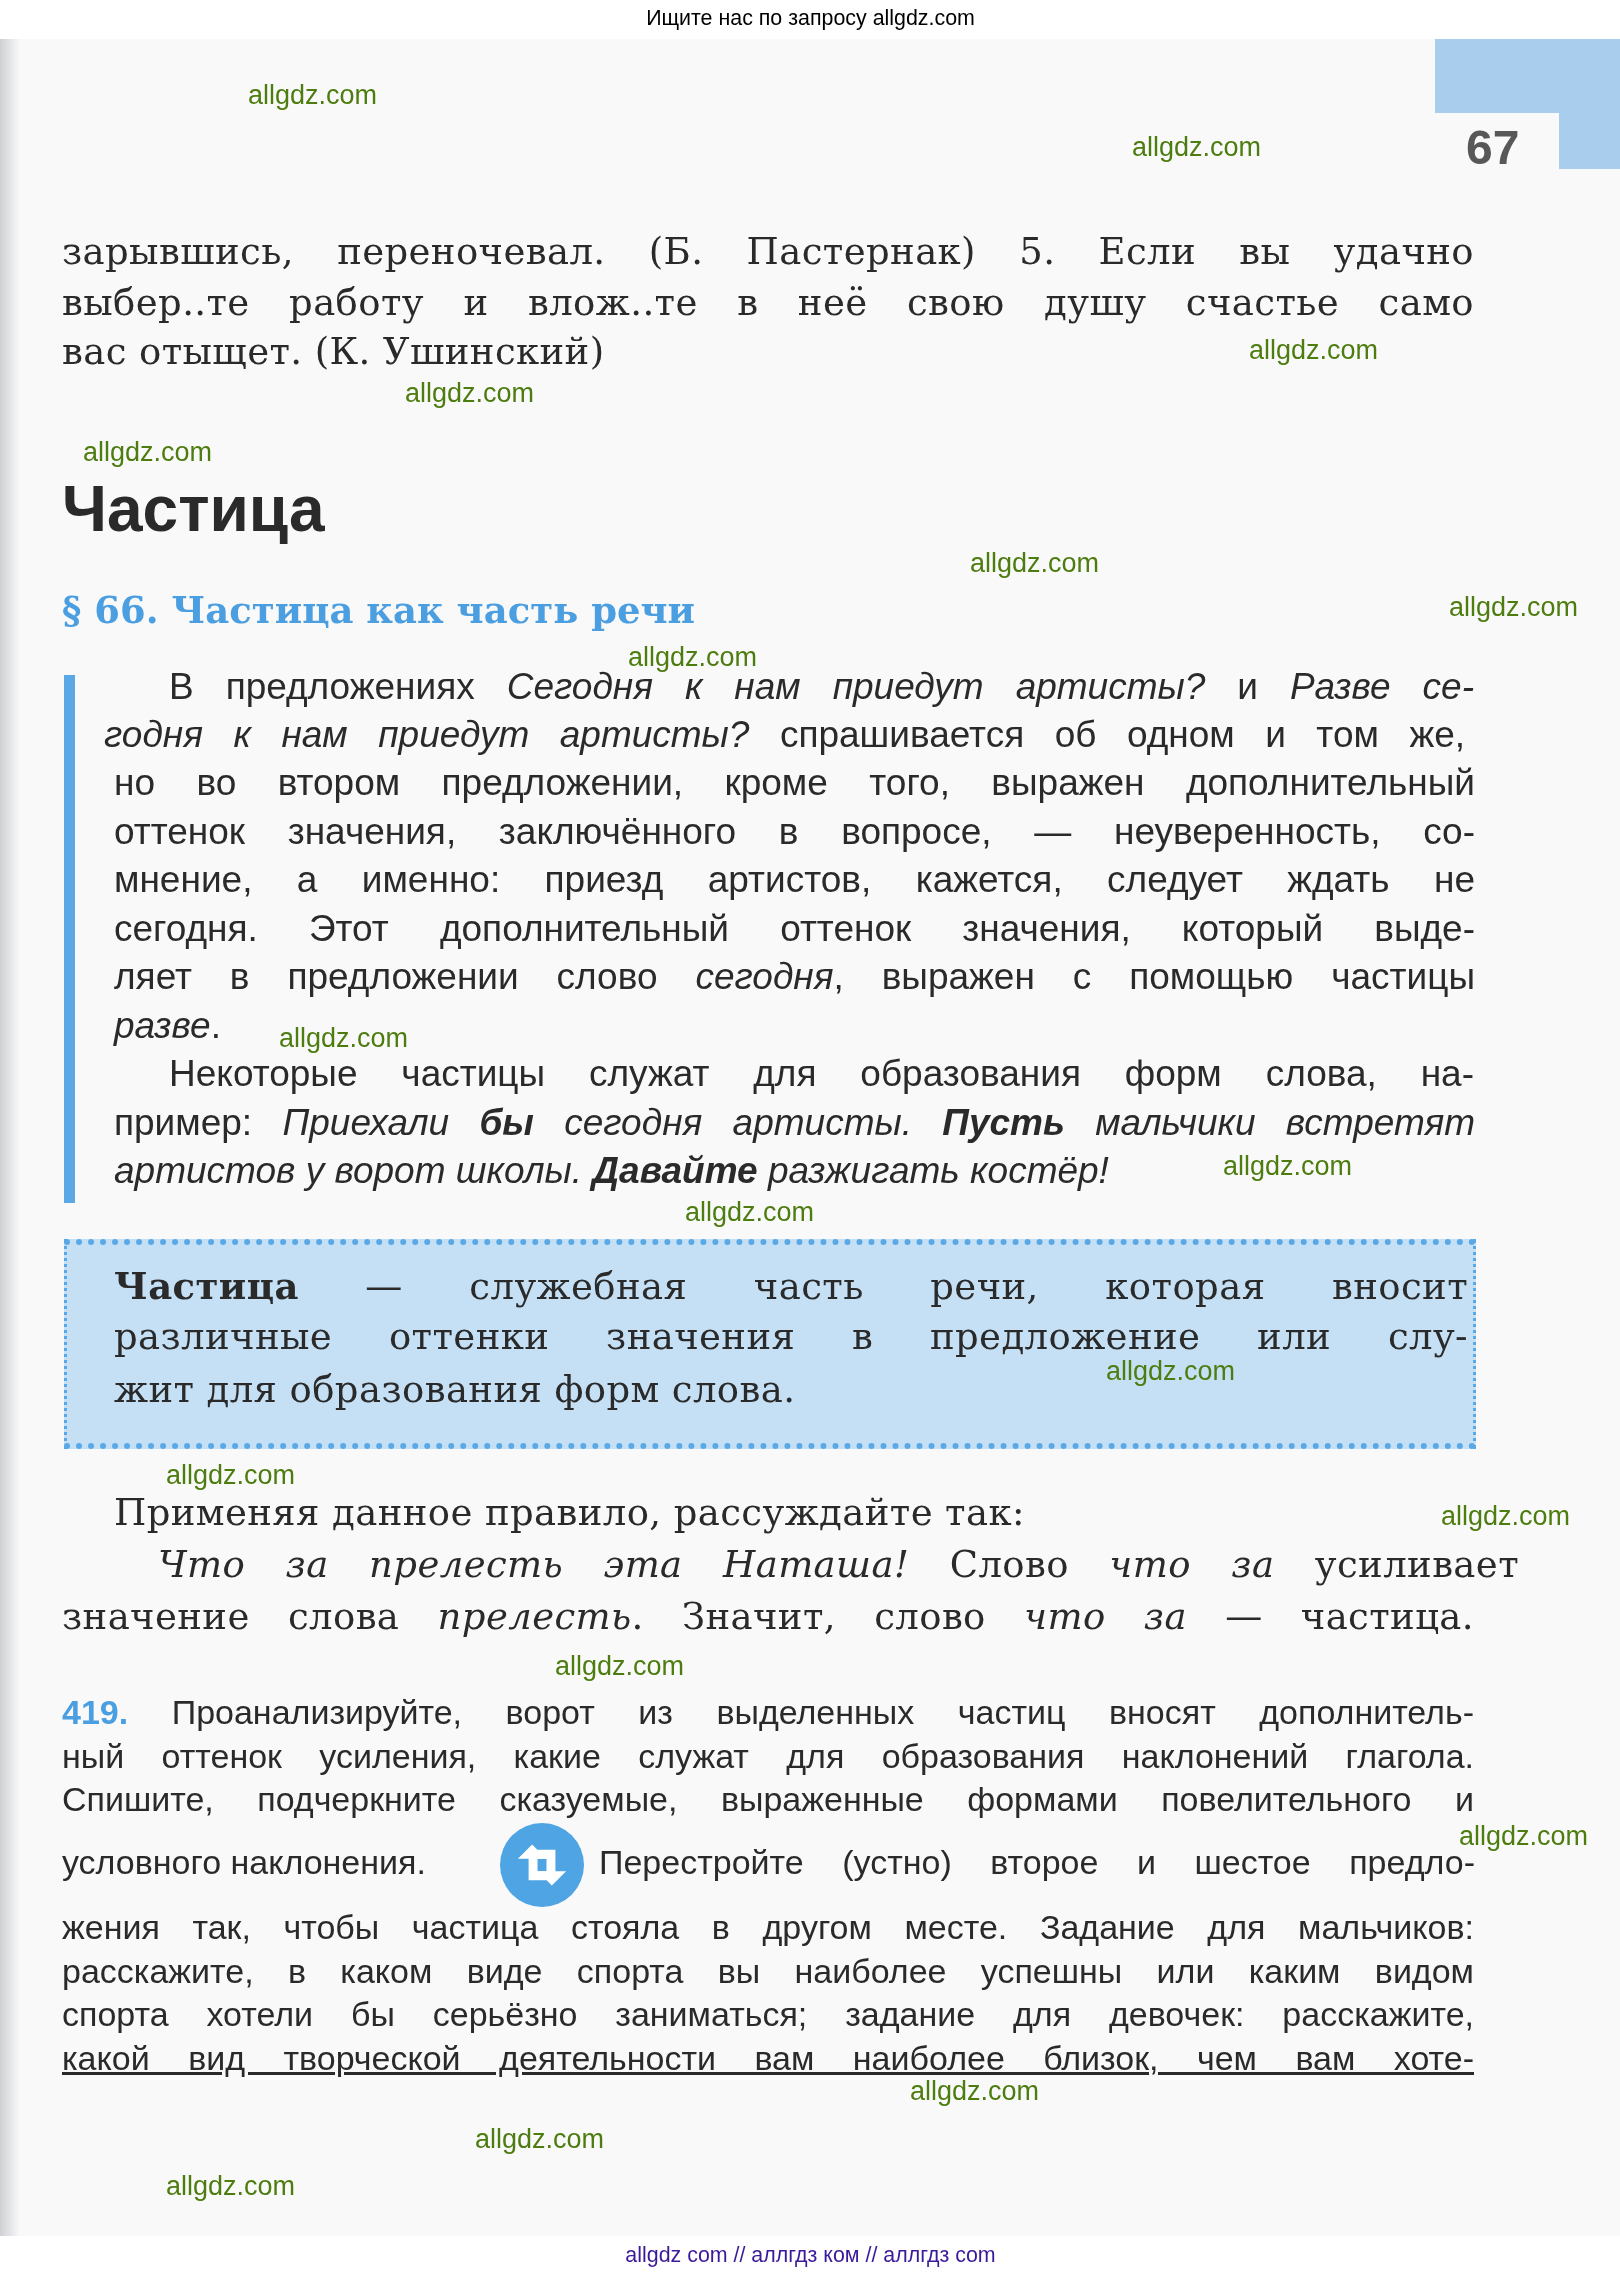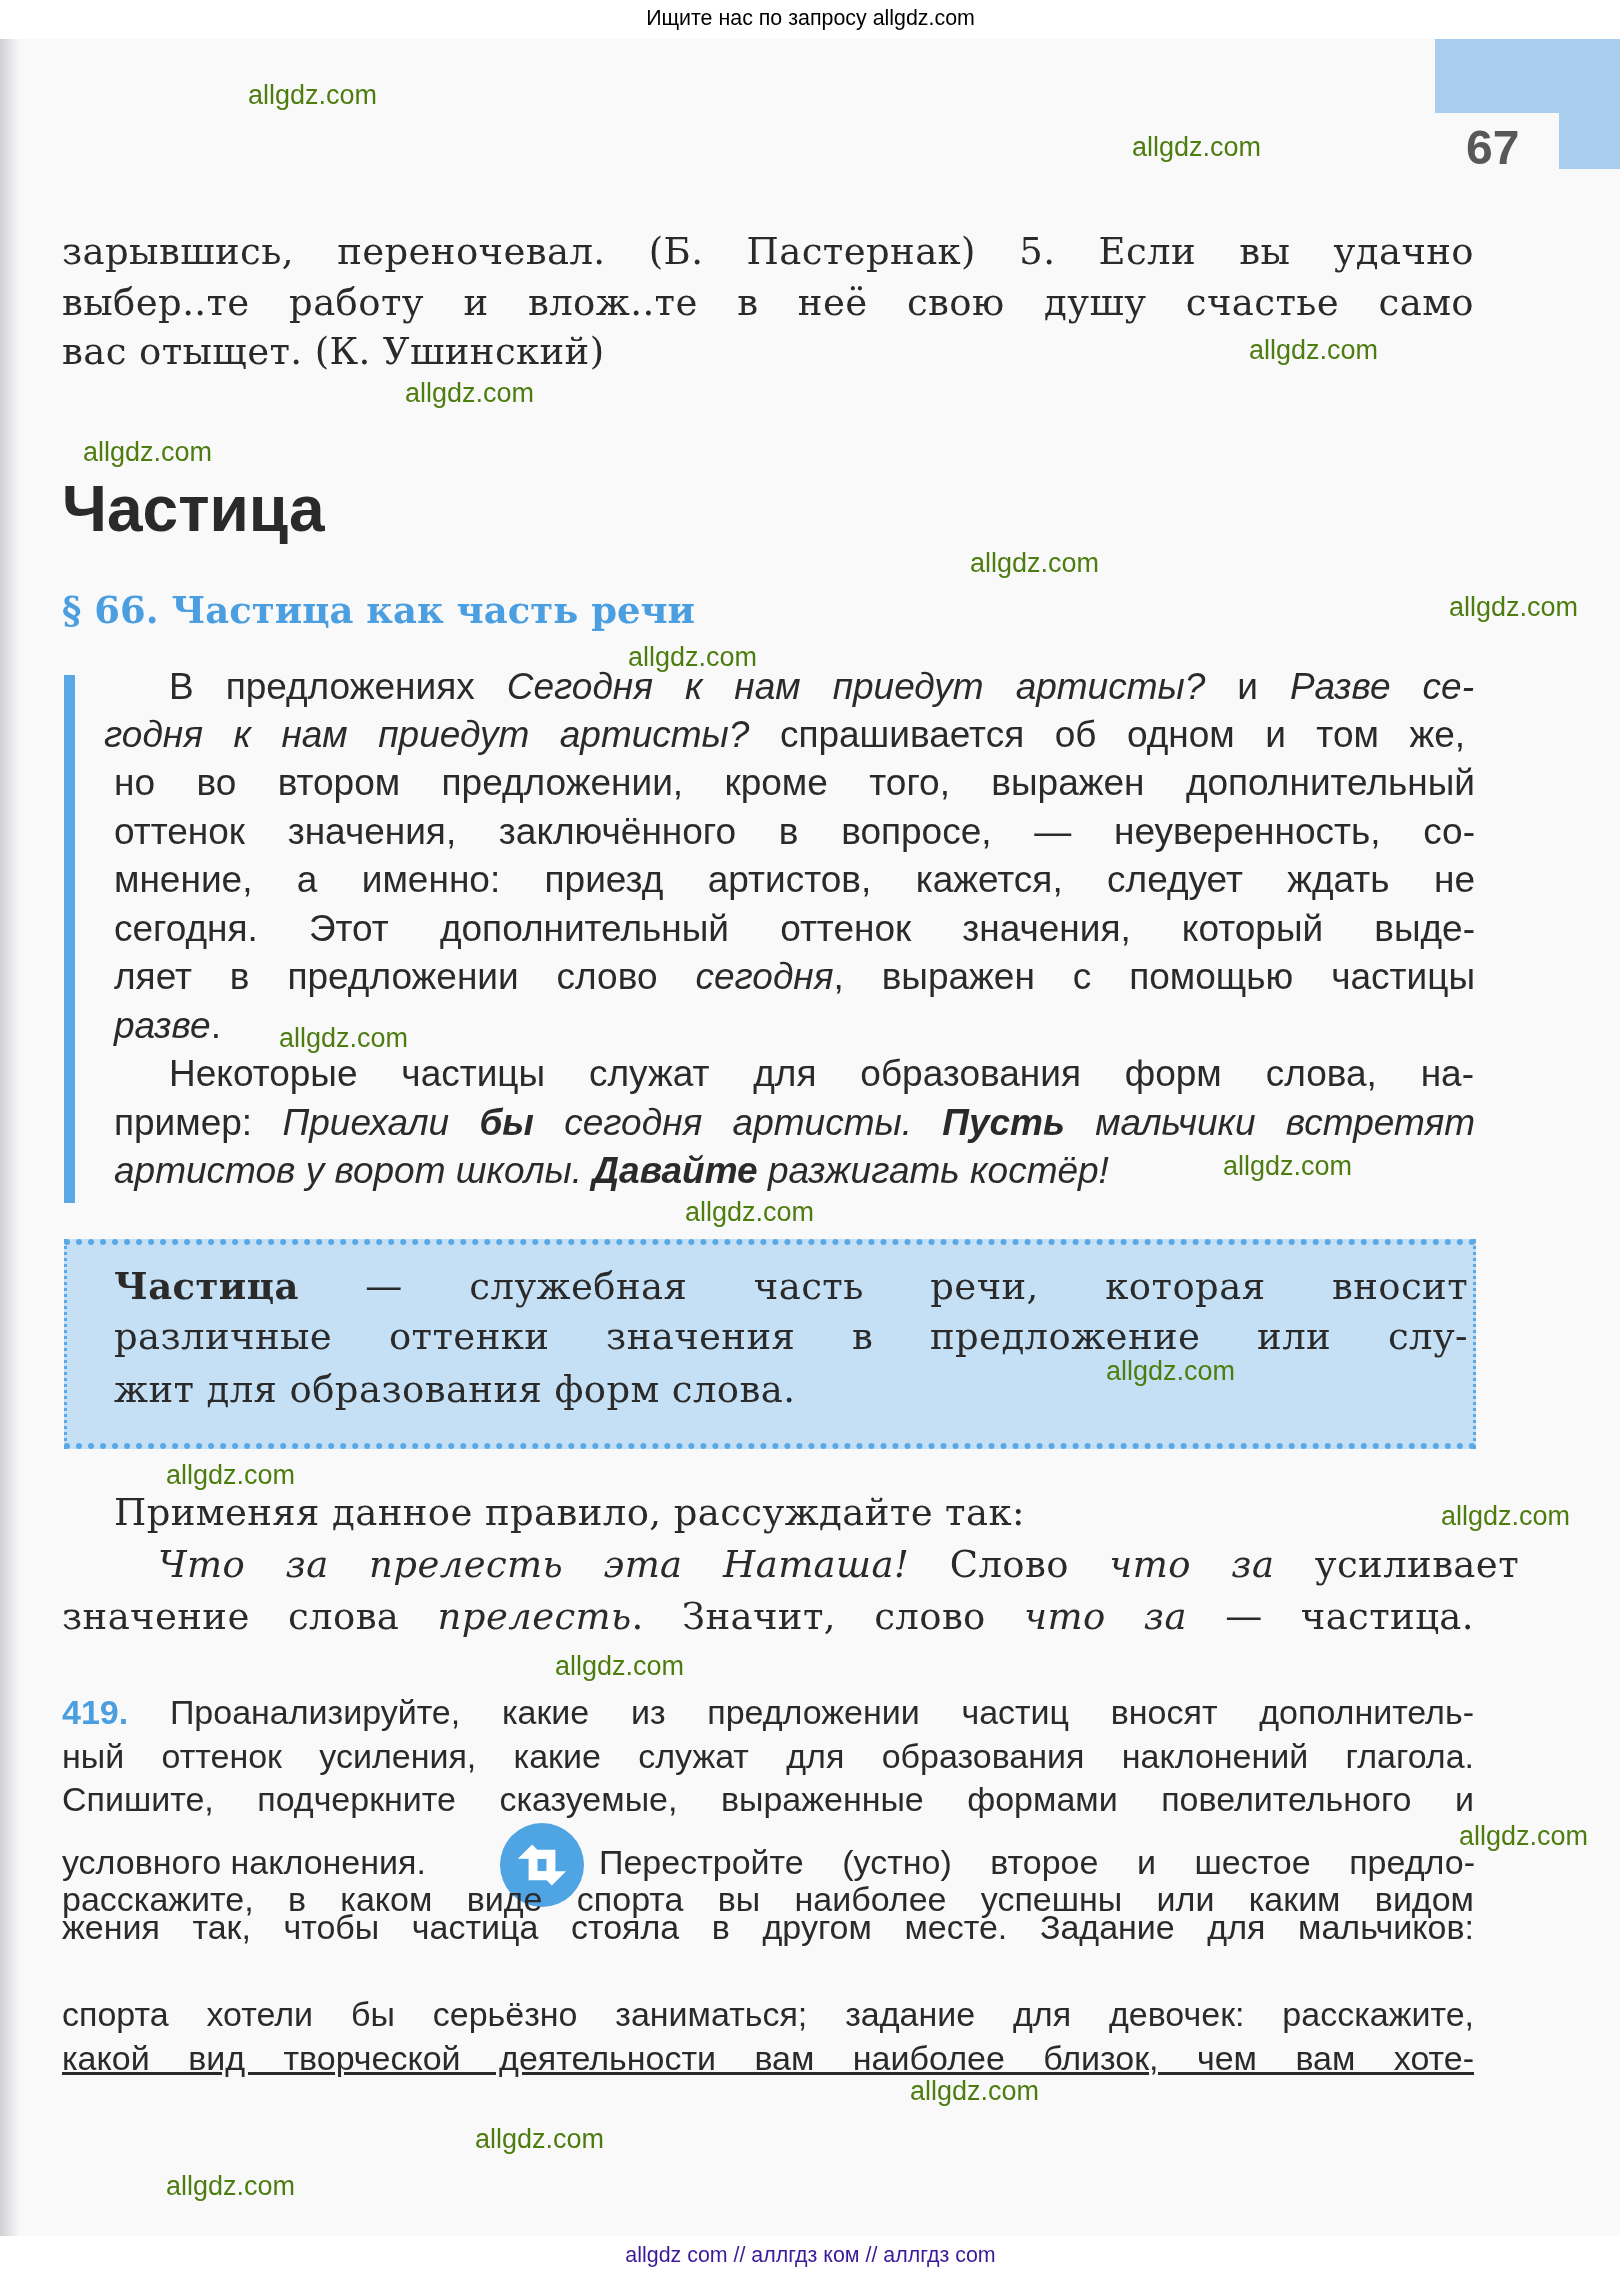--- a/index.html
+++ b/index.html
@@ -70,33 +70,33 @@
 
 <div class="rule-box"></div>
 <div class="line serif-line just" style="left:114px;top:1264px;width:1354px;"><b>Частица</b><span> — служебная часть речи, которая вносит</span></div>
 <div class="line serif-line just" style="left:114px;top:1315px;width:1354px;">различные оттенки значения в предложение или слу-</div>
 <div class="line serif-line" style="left:114px;top:1368px;">жит для образования форм слова.</div>
 
 <div class="line serif-line" style="left:114px;top:1491px;">Применяя данное правило, рассуждайте так:</div>
 <div id="app2" class="line serif-line just" style="left:114px;top:1543px;width:1361px;margin-left:44px;"><span style="font-style: italic;">Что за прелесть эта Наташа!</span><span> Слово </span><span style="font-style: italic;">что за</span><span> усиливает</span></div>
 <div id="app3" class="line serif-line just" style="left:62px;top:1595px;width:1412px;"><span>значение слова </span><span style="font-style: italic;">прелесть</span><span>. Значит, слово </span><span style="font-style: italic;">что за</span><span> — частица.</span></div>
 
-<div class="line task-line just" style="left:62px;top:1693px;width:1412px;"><span class="task-num">419.</span><span> Проанализируйте, какие из предложении частиц вносят дополнитель-</span></div>
+<div class="line task-line just" style="left:62px;top:1693px;width:1412px;"><span class="task-num">419.</span><span> Проанализируйте, ворот из выделенных частиц вносят дополнитель-</span></div>
 <div class="line task-line just" style="left:62px;top:1737px;width:1412px;">ный оттенок усиления, какие служат для образования наклонений глагола.</div>
 <div class="line task-line just" style="left:62px;top:1780px;width:1412px;">Спишите, подчеркните сказуемые, выраженные формами повелительного и</div>
 <div class="line task-line" style="left:62px;top:1843px;">условного наклонения.</div>
 <div class="swap-icon">
   <svg width="84" height="84" viewBox="0 0 94 94">
     <polygon points="20,40 36,24 52,40 42,40 42,54 52,54 52,64 32,64 32,40" fill="#ffffff"></polygon>
     <polygon points="74,54 58,70 42,54 52,54 52,40 42,40 42,30 62,30 62,54" fill="#ffffff"></polygon>
   </svg>
 </div>
 <div class="line task-line just" style="left:599px;top:1843px;width:876px;">Перестройте (устно) второе и шестое предло-</div>
 <div class="line task-line just" style="left:62px;top:1908px;width:1412px;">жения так, чтобы частица стояла в другом месте. Задание для мальчиков:</div>
-<div class="line task-line just" style="left:62px;top:1880px;width:1412px;">расскажите, в каком виде спорта вы наиболее успешны или каким видом</div>
+<div class="line task-line just" style="left:62px;top:1952px;width:1412px;">расскажите, в каком виде спорта вы наиболее успешны или каким видом</div>
 <div class="line task-line just" style="left:62px;top:1995px;width:1412px;">спорта хотели бы серьёзно заниматься; задание для девочек: расскажите,</div>
 <div class="line task-line just" style="left:62px;top:2039px;width:1412px;text-decoration:underline;">какой вид творческой деятельности вам наиболее близок, чем вам хоте-</div>
 
 <div id="watermarks">
     <div class="wm" style="left: 248px; top: 80px;">allgdz.com</div>
     <div class="wm" style="left: 1132px; top: 132px;">allgdz.com</div>
     <div class="wm" style="left: 1249px; top: 335px;">allgdz.com</div>
     <div class="wm" style="left: 405px; top: 378px;">allgdz.com</div>
     <div class="wm" style="left: 83px; top: 437px;">allgdz.com</div>
     <div class="wm" style="left: 970px; top: 548px;">allgdz.com</div>

